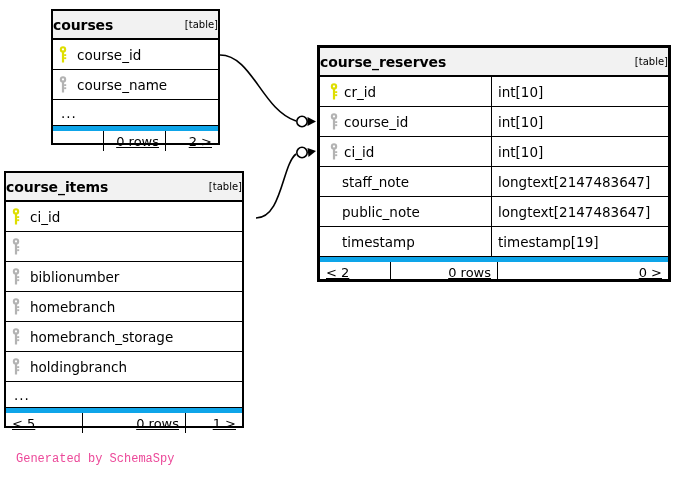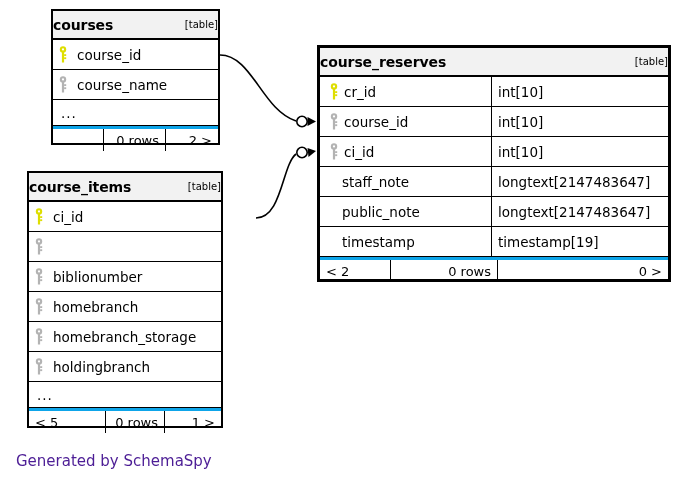--- a/index.html
+++ b/index.html
@@ -111,21 +111,22 @@
     font-size: 13.5px;
     letter-spacing: 1px;
   }
 
   
   .tbl-footer {
     display: flex;
     align-items: stretch;
     box-sizing: border-box;
     height: 25px;
-    border-top: 3px solid #0ea5e9;
+    border-top: 5px solid #0ea5e9;
+    text-decoration: underline;
   }
   .foot-cell {
     display: flex;
     align-items: center;
     box-sizing: border-box;
     font-size: 13px;
     padding: 0 6px;
   }
   .foot-left   { justify-content: flex-start; }
   .foot-mid    { justify-content: flex-end; border-left: 1px solid #000000; }
@@ -134,43 +135,44 @@
   
   #tbl-courses {
     left: 51px; top: 9px; width: 169px; height: 136px;
   }
   #tbl-courses .col-name { padding-left: 4px; }
   #tbl-courses .foot-left  { flex: 0 0 50px; }
   #tbl-courses .foot-mid   { flex: 1 1 auto; }
   #tbl-courses .foot-right { flex: 0 0 53px; }
 
   #tbl-course-items {
-    left: 27px; top: 171px; width: 196px; height: 257px;
+    left: 4px; top: 171px; width: 240px; height: 257px;
   }
   #tbl-course-items .foot-left  { flex: 0 0 76px; }
   #tbl-course-items .foot-mid   { flex: 1 1 auto; }
   #tbl-course-items .foot-right { flex: 0 0 57px; }
 
   #tbl-course-reserves {
     left: 317px; top: 45px; width: 354px; height: 237px;
     border-width: 3px;
   }
   #tbl-course-reserves .col-type { flex: 0 0 177px; }
   #tbl-course-reserves .foot-left  { flex: 0 0 70px; }
   #tbl-course-reserves .foot-mid   { flex: 0 0 107px; justify-content: flex-end; }
   #tbl-course-reserves .foot-right { flex: 1 1 auto; }
 
   
   #credit {
     position: absolute;
     left: 16px;
     top: 452px;
-    font-size: 15px;
-    color: #4c1d95;
+    font-size: 12px;
+    color: #ec4899;
     z-index: 2;
+    font-family: Liberation Mono, monospace;
   }
 </style>
 </head>
 <body>
 
 <div id="canvas">
 
   <svg id="edges" viewBox="0 0 685 483" width="685" height="483">
 
     <g>

